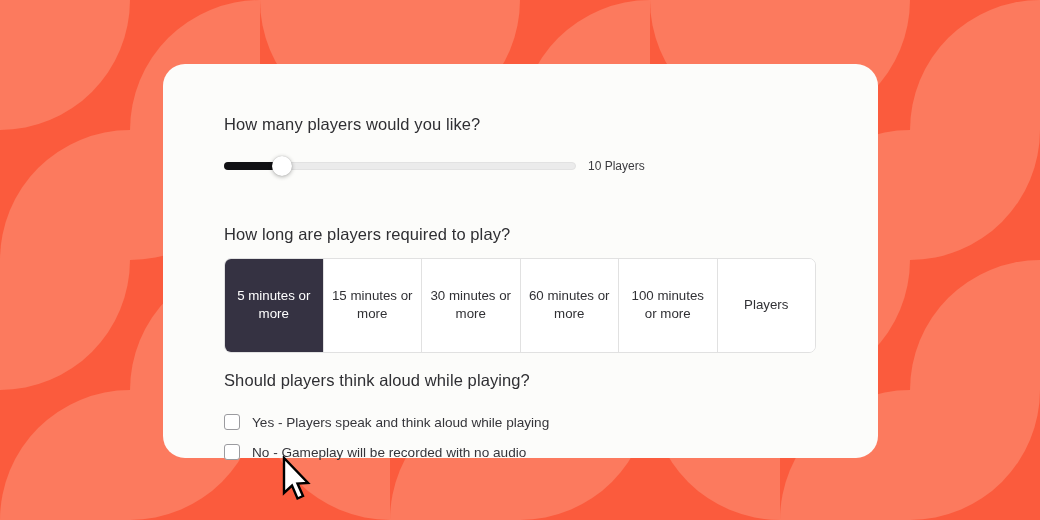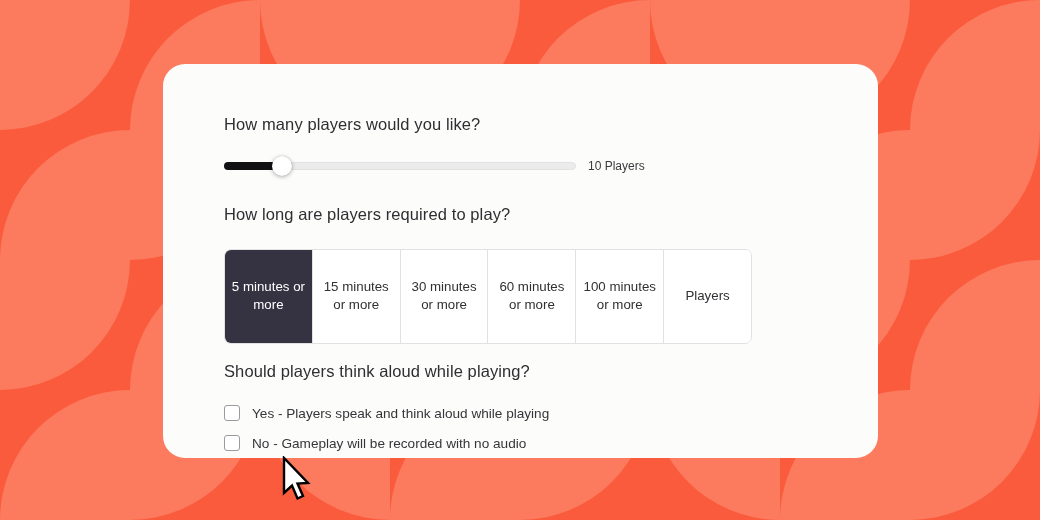--- a/index.html
+++ b/index.html
@@ -105,26 +105,26 @@
   }
 
   #slider-value {
     margin-left: 12px;
     font-size: 12px;
     color: #3a3a3e;
     white-space: nowrap;
   }
 
   
-  #duration-heading { margin-top: 28px; }
+  #duration-heading { margin-top: 48px; }
 
   #segmented-control {
-    margin-top: 23px;
-    display: flex;
-    width: 528px;
+    margin-top: 12px;
+    display: flex;
+    width: 592px;
     height: 95px;
     border: 1px solid #e1e1e1;
     border-radius: 7px;
     background: #fff;
     overflow: hidden;
   }
 
   .segment {
     flex: 1 1 0;
     display: flex;

